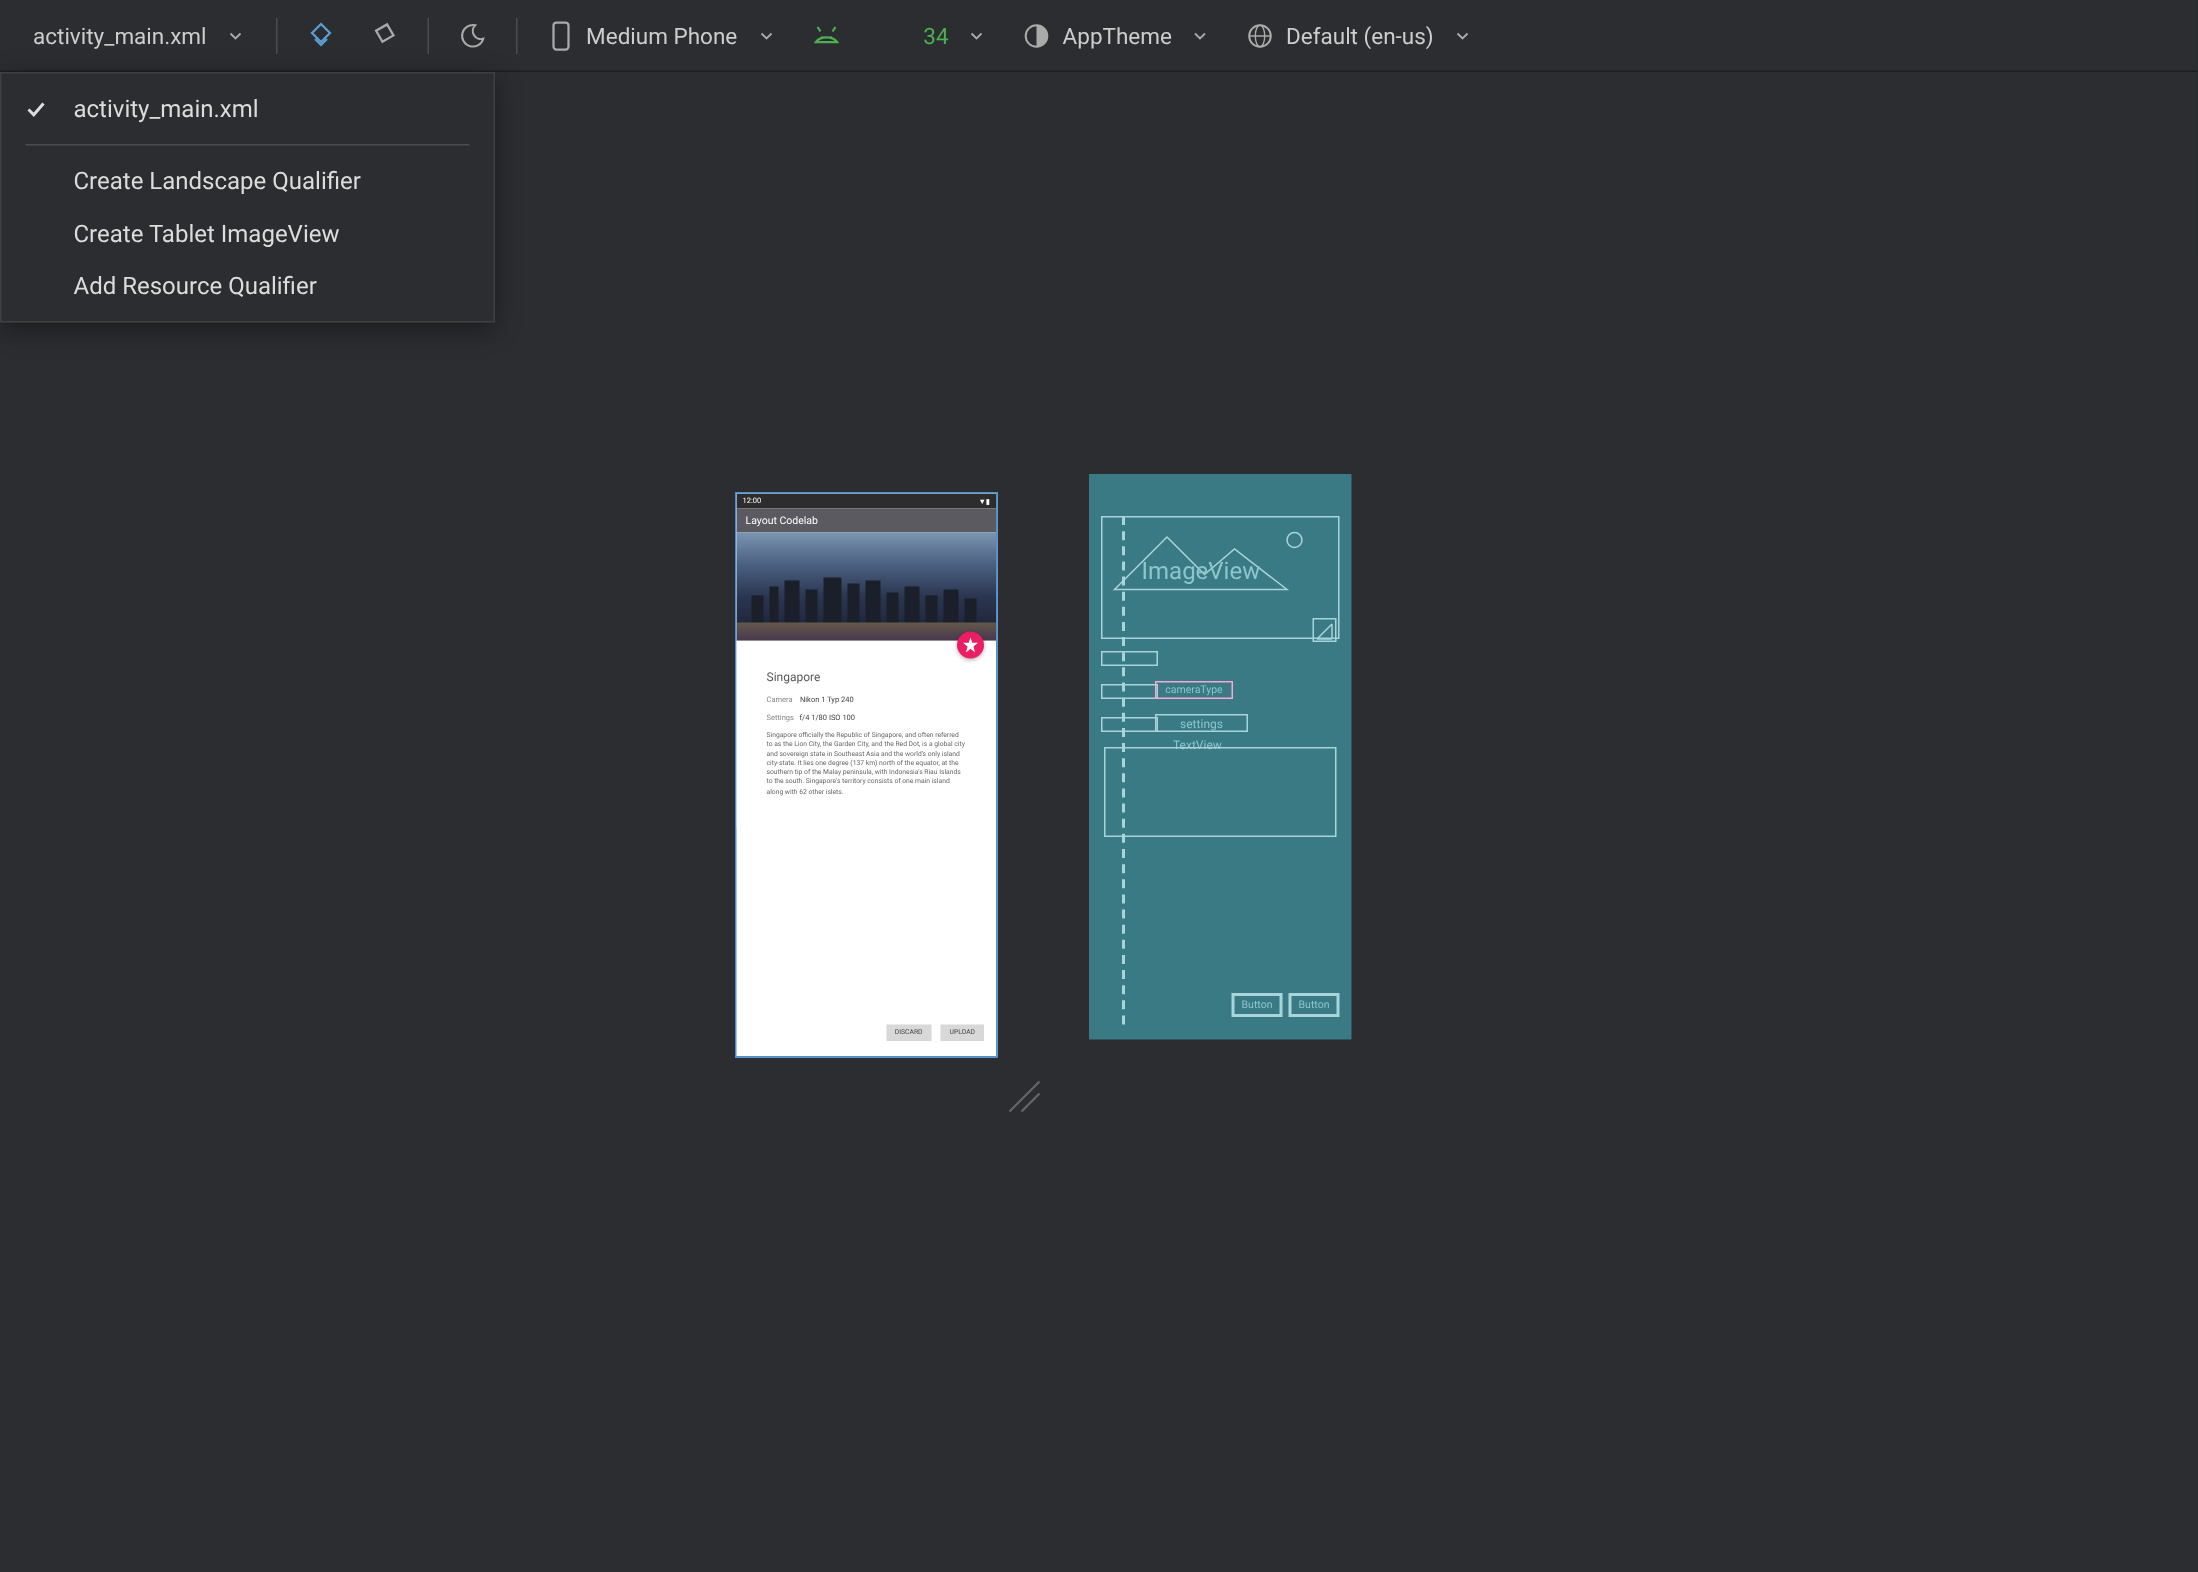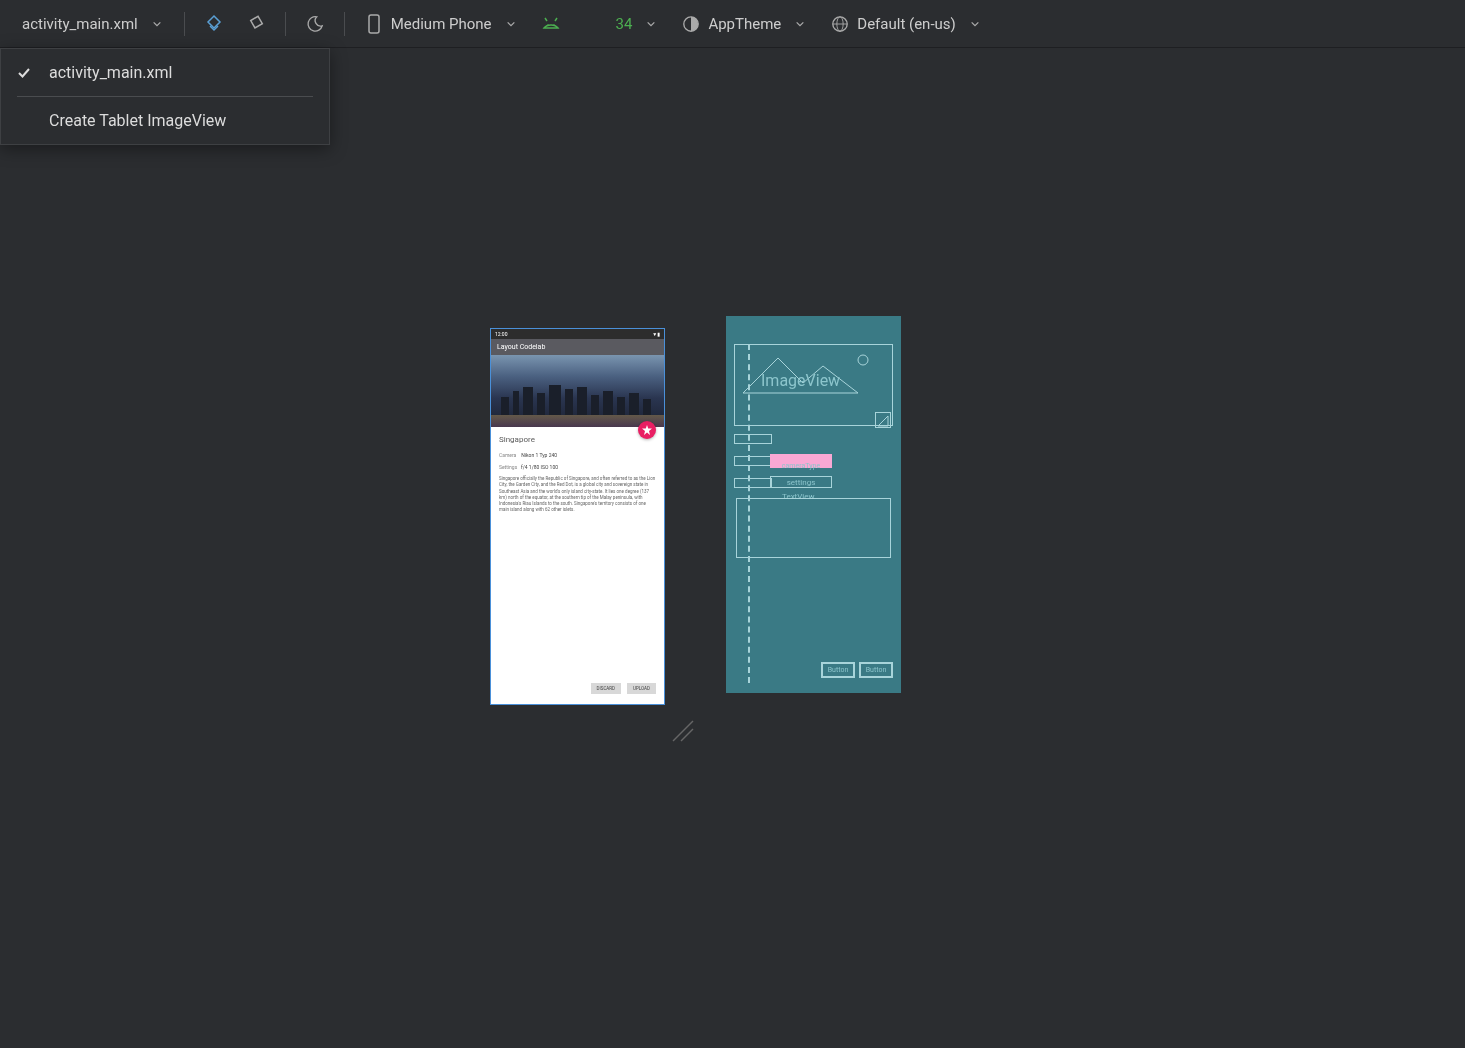--- a/index.html
+++ b/index.html
@@ -152,21 +152,21 @@
       height: 18px;
       border-radius: 50%;
       background: #e91e63;
       display: flex;
       align-items: center;
       justify-content: center;
       box-shadow: 0 1px 3px rgba(0,0,0,0.3);
       z-index: 5;
     }
     .content-area {
-      padding: 8px;
+      padding: 20px;
       background: #fff;
     }
     .title-text {
       font-size: 8px;
       color: #5a5a5a;
       margin-bottom: 8px;
     }
     .meta-row {
       font-size: 5px;
       color: #888;
@@ -237,23 +237,23 @@
     .bp-small-box {
       position: absolute;
       border: 1px solid #a8d4da;
       width: 38px;
       height: 10px;
     }
     .bp-camera {
       position: absolute;
       top: 138px;
       left: 44px;
-      width: 62px;
+      width: 52px;
       height: 12px;
-      border: 7px solid #f9a8d4;
+      border: 1px solid #f9a8d4;
       color: #8cc5cc;
       font-size: 7px;
       text-align: center;
       line-height: 11px;
     }
     .bp-settings {
       position: absolute;
       top: 160px;
       left: 44px;
       width: 62px;
@@ -412,21 +412,29 @@
     <span class="dropdown-check">
       <svg width="14" height="14" viewBox="0 0 14 14">
           <path d="M2 7 L5.5 10.5 L12 3" stroke="#ddd" stroke-width="2" fill="none"></path>
         </svg>
     </span>
     <span>activity_main.xml</span>
   </div>
   <div class="dropdown-divider"></div>
   <div class="dropdown-item">
     <span class="dropdown-check"></span>
+    <span>Create Landscape Qualifier</span>
+  </div>
+  <div class="dropdown-item">
+    <span class="dropdown-check"></span>
     <span>Create Tablet ImageView</span>
+  </div>
+  <div class="dropdown-item">
+    <span class="dropdown-check"></span>
+    <span>Add Resource Qualifier</span>
   </div>
 </div>
 
 <div class="canvas-area">
 
   <div class="design-phone">
     <div class="status-bar">
       <span>12:00</span>
       <span>▼▮</span>
     </div>

